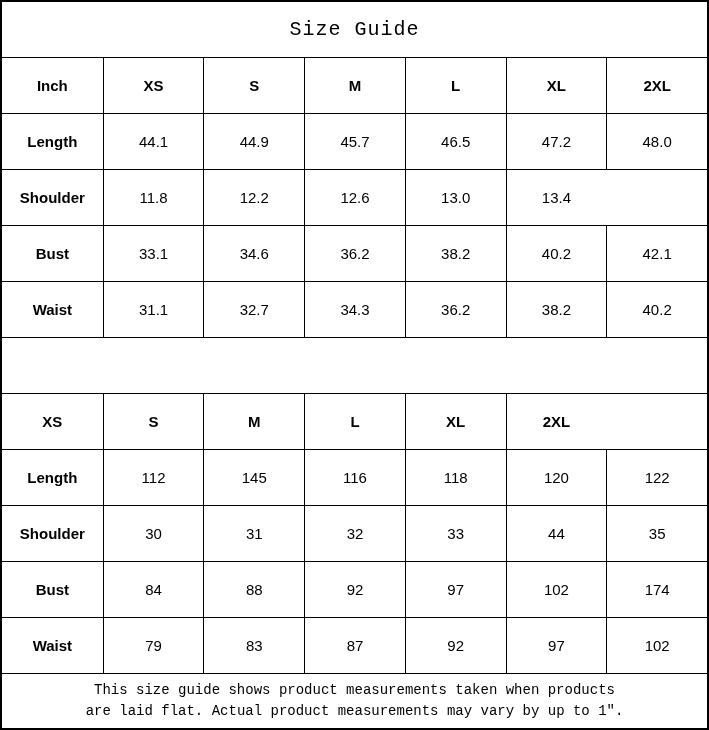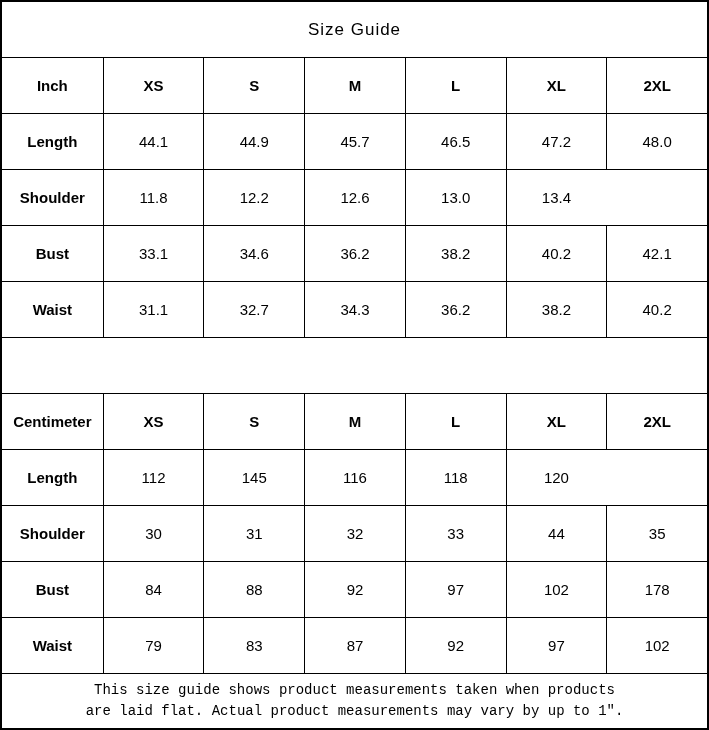--- a/index.html
+++ b/index.html
@@ -13,22 +13,22 @@
     display: flex;
     flex-direction: column;
     font-family: "Liberation Sans", sans-serif;
   }
   .title-row {
     height: 55px;
     flex: 0 0 55px;
     display: flex;
     align-items: center;
     justify-content: center;
-    font-family: Liberation Sans, sans-serif;
-    font-size: 17px;
+    font-family: Liberation Mono, monospace;
+    font-size: 20px;
     letter-spacing: 1px;
   }
   .grid-row {
     flex: 0 0 56px;
     height: 56px;
     box-sizing: border-box;
     border-top: 1px solid #000000;
     display: grid;
     grid-template-columns: repeat(7, 1fr);
   }
@@ -114,56 +114,56 @@
     <div class="cell">32.7</div>
     <div class="cell">34.3</div>
     <div class="cell">36.2</div>
     <div class="cell">38.2</div>
     <div class="cell">40.2</div>
   </div>
 
   <div class="gap-row"></div>
 
   <div class="grid-row">
-    <div class="cell head">Centimeter</div>
     <div class="cell head">XS</div>
     <div class="cell head">S</div>
     <div class="cell head">M</div>
     <div class="cell head">L</div>
     <div class="cell head">XL</div>
     <div class="cell head">2XL</div>
   </div>
 
   <div class="grid-row">
     <div class="cell label">Length</div>
     <div class="cell">112</div>
     <div class="cell">145</div>
     <div class="cell">116</div>
     <div class="cell">118</div>
     <div class="cell">120</div>
+    <div class="cell">122</div>
   </div>
 
   <div class="grid-row">
     <div class="cell label">Shoulder</div>
     <div class="cell">30</div>
     <div class="cell">31</div>
     <div class="cell">32</div>
     <div class="cell">33</div>
     <div class="cell">44</div>
     <div class="cell">35</div>
   </div>
 
   <div class="grid-row">
     <div class="cell label">Bust</div>
     <div class="cell">84</div>
     <div class="cell">88</div>
     <div class="cell">92</div>
     <div class="cell">97</div>
     <div class="cell">102</div>
-    <div class="cell">178</div>
+    <div class="cell">174</div>
   </div>
 
   <div class="grid-row">
     <div class="cell label">Waist</div>
     <div class="cell">79</div>
     <div class="cell">83</div>
     <div class="cell">87</div>
     <div class="cell">92</div>
     <div class="cell">97</div>
     <div class="cell">102</div>

